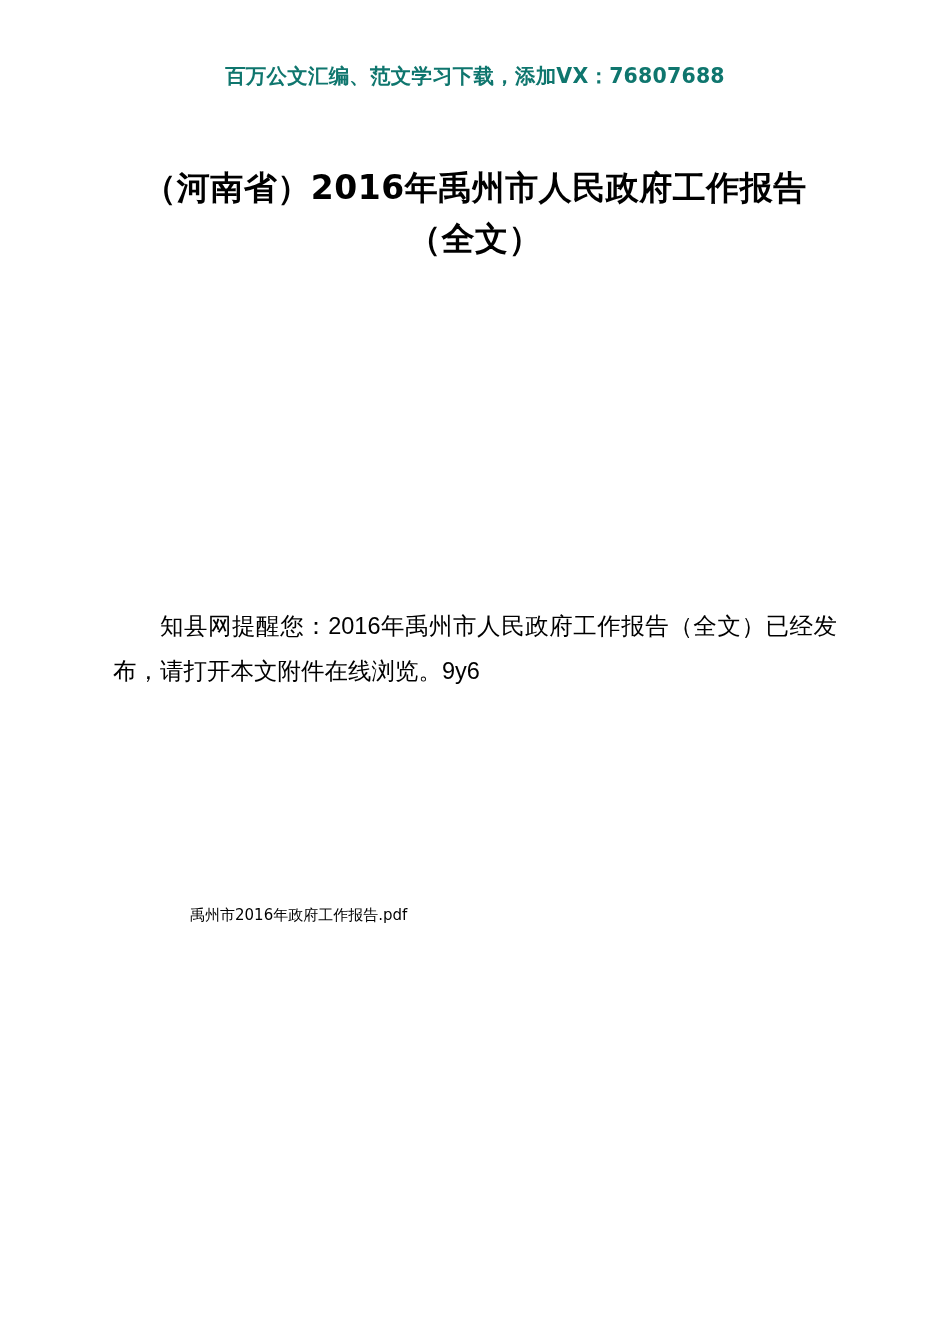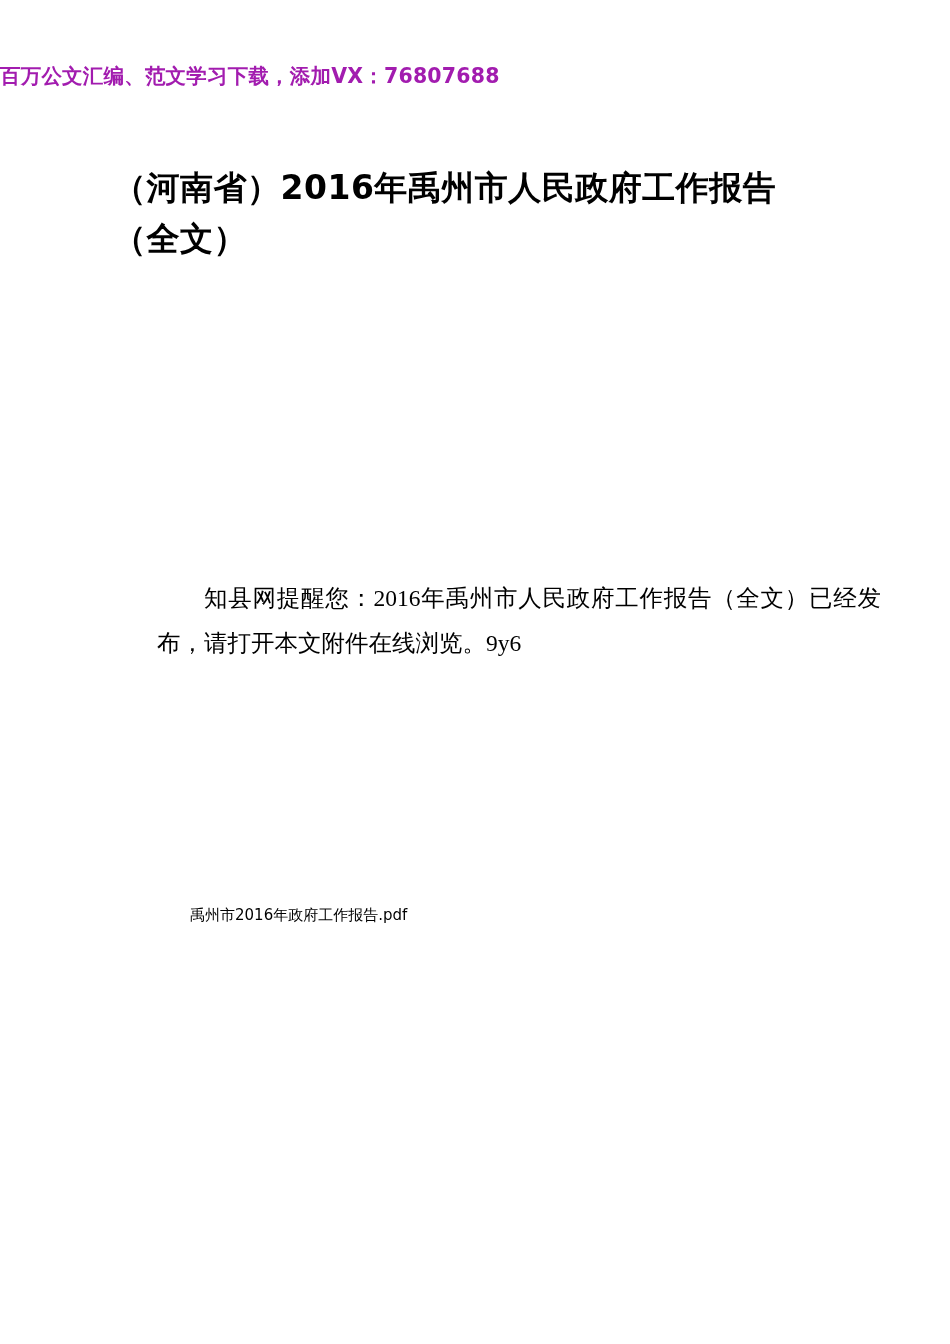--- a/index.html
+++ b/index.html
@@ -17,49 +17,50 @@
     height: 1344px;
     background: #ffffff;
     overflow: hidden;
     box-sizing: border-box;
   }
   .promo-banner {
     position: absolute;
     top: 62px;
     left: 0;
     width: 100%;
-    color: #a21caf;
+    text-align: center;
+    color: #0f766e;
     font-size: 20.5px;
     font-weight: 700;
     letter-spacing: 0.2px;
     font-family: "DejaVu Sans", sans-serif;
     white-space: nowrap;
   }
   .doc-title {
     position: absolute;
     top: 140px;
     left: 113px;
     width: 724px;
+    text-align: center;
     font-size: 33px;
     font-weight: 700;
     line-height: 1.55;
     letter-spacing: 0.5px;
     font-family: "DejaVu Sans", sans-serif;
   }
   .body-paragraph {
     position: absolute;
-    top: 552px;
+    top: 580px;
     left: 113px;
     width: 724px;
     font-size: 23.5px;
     line-height: 1.95;
     text-indent: 2em;
     text-align: justify;
-    font-family: Liberation Serif, serif;
-    margin-left: 44px;
+    font-family: Liberation Sans, sans-serif;
   }
   .attachment-name {
     position: absolute;
     top: 902px;
     left: 190px;
     font-size: 15px;
     line-height: 1.8;
     font-family: "DejaVu Sans", sans-serif;
     white-space: nowrap;
   }

